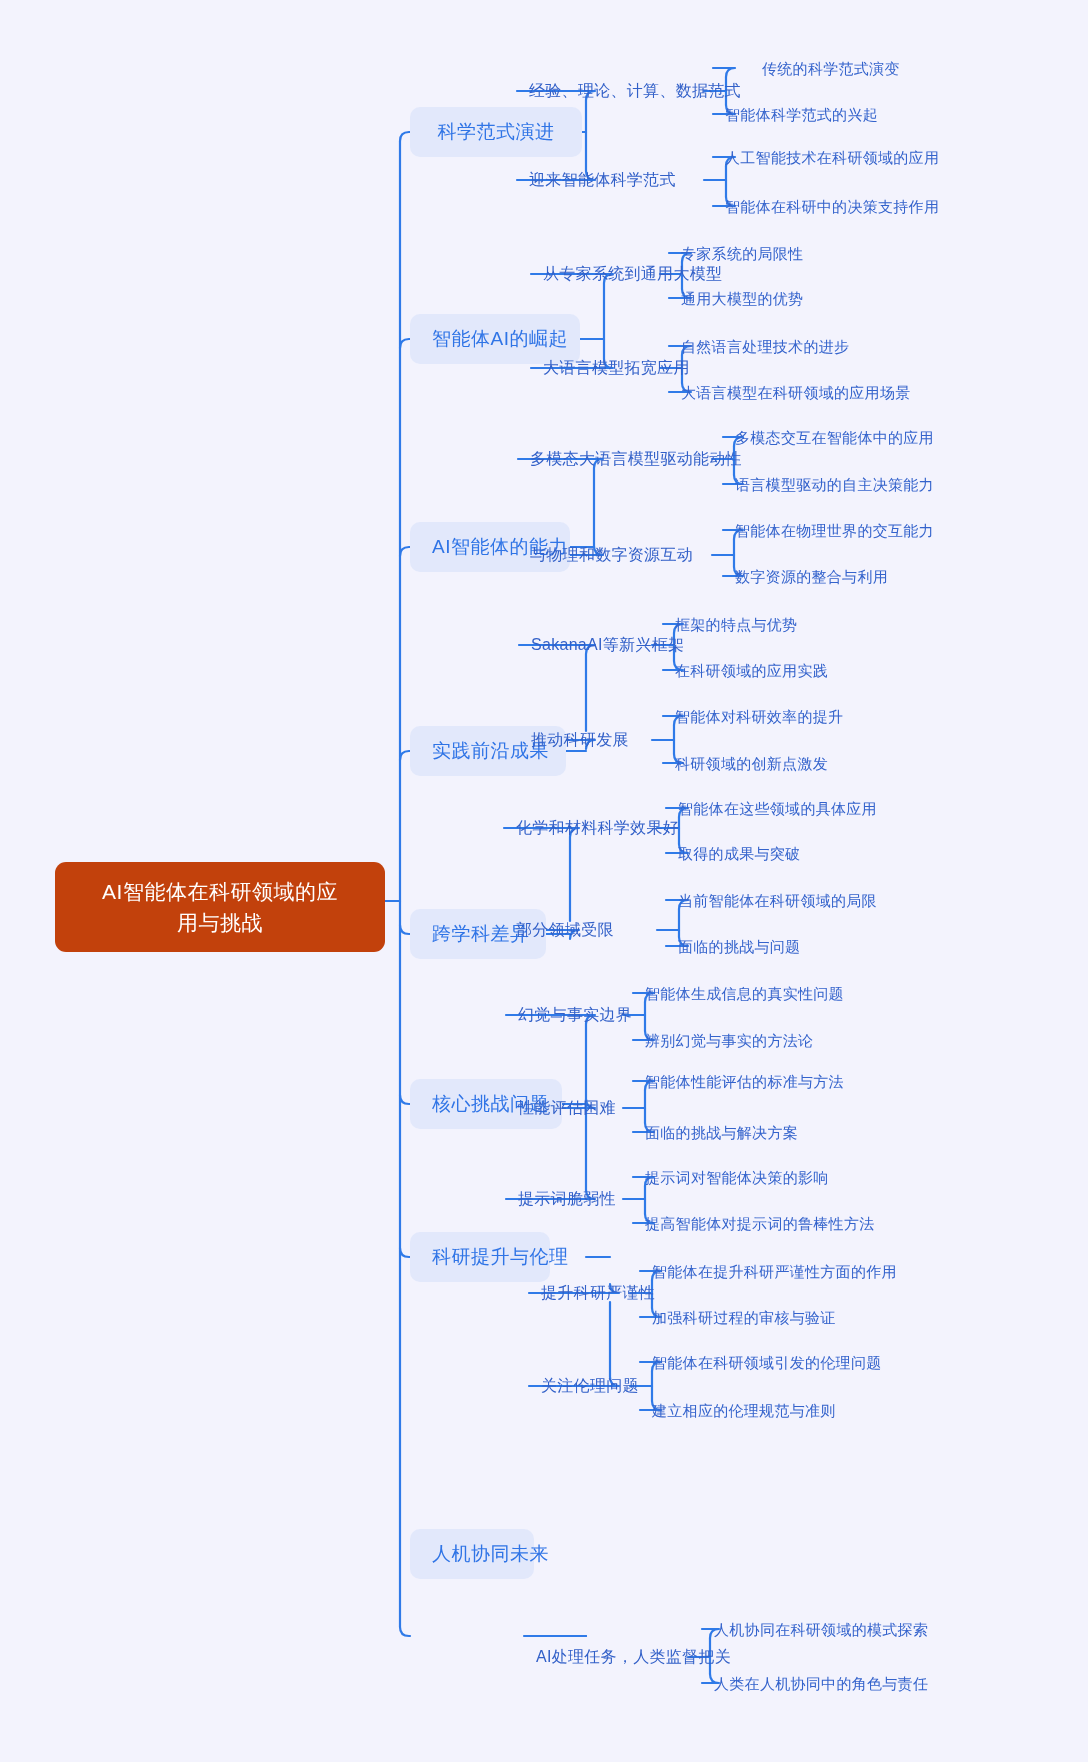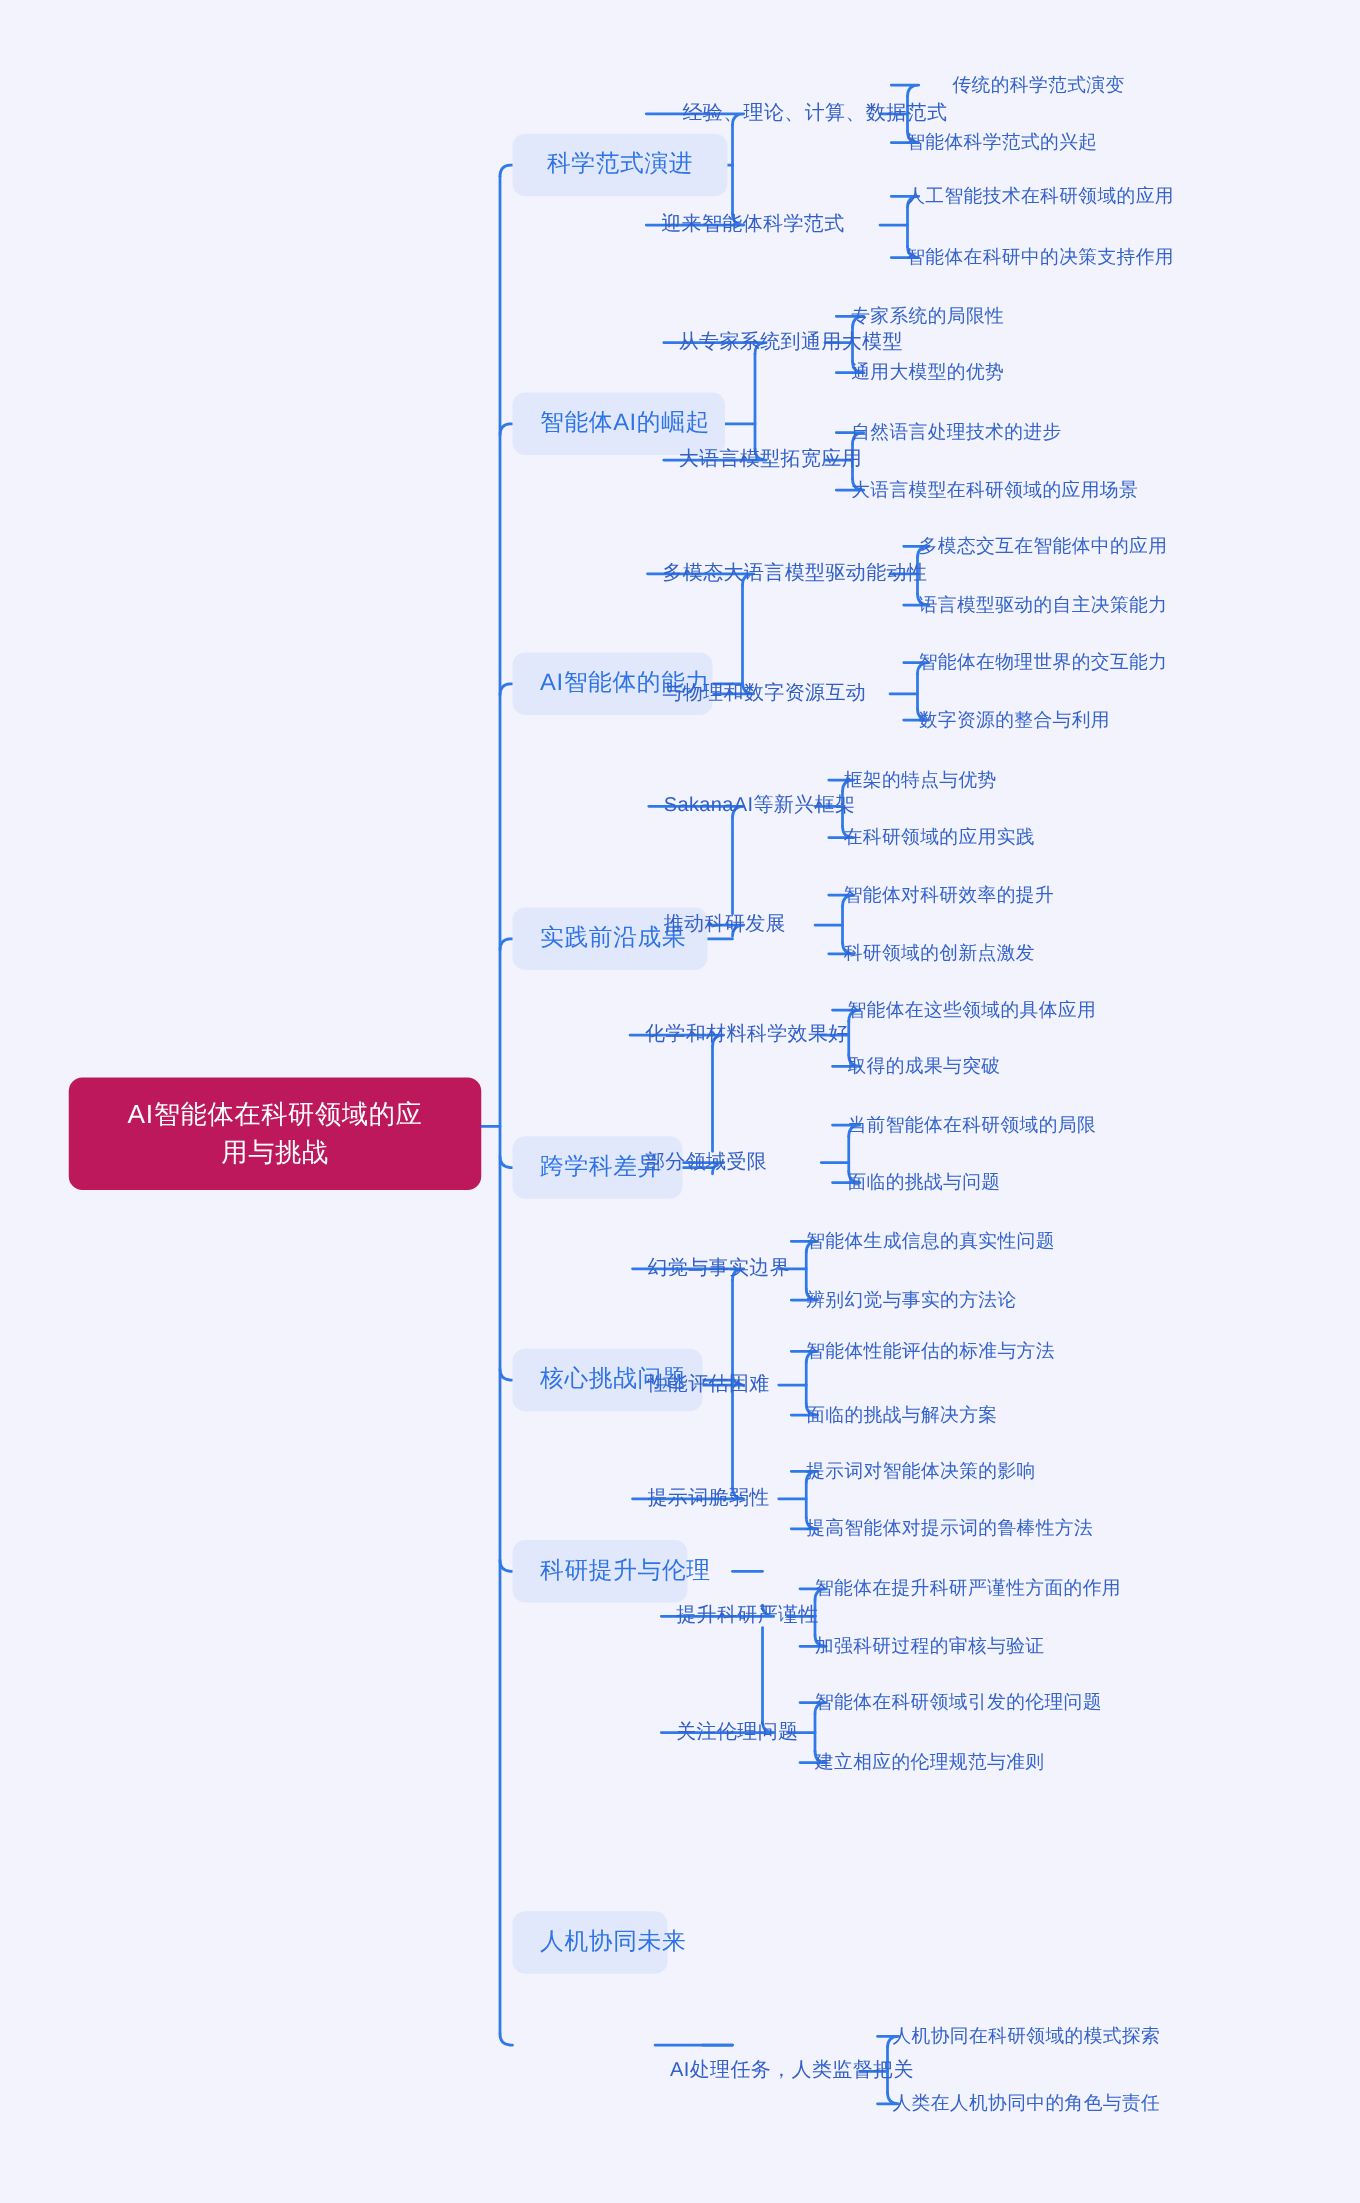--- a/index.html
+++ b/index.html
@@ -9,21 +9,21 @@
     font-family:"Liberation Sans","DejaVu Sans",sans-serif;
     overflow:hidden;
   }
   #stage{position:relative;width:1088px;height:1762px;}
   svg#links{position:absolute;left:0;top:0;width:1088px;height:1762px;pointer-events:none;}
 
   .node{position:absolute;box-sizing:border-box;white-space:nowrap;}
 
   
   .root{
-    background:#be185d;
+    background:#c2410c;
     color:#ffffff;
     border-radius:11px;
     font-size:21px;
     line-height:31px;
     font-weight:400;
     text-align:center;
     padding:14px 18px;
     letter-spacing:.5px;
   }
   .root .l{display:block;}
@@ -173,21 +173,21 @@
       </g>
   </svg>
 
   <div class="node root" id="root-node" style="left: 55px; top: 862px; width: 330px;">
     <span class="l">AI智能体在科研领域的应</span>
     <span class="l">用与挑战</span>
   </div>
 
   <div id="nodes">
       <div class="node lvl1" style="left: 410px; width: 172px; top: 107px;"><span>科学范式演进</span></div>
-      <div class="node lvl2" style="left: 546px; top: 91px;"><span>经验、理论、计算、数据范式</span></div>
+      <div class="node lvl2" style="left: 529px; top: 91px;"><span>经验、理论、计算、数据范式</span></div>
       <div class="node lvl3" style="left: 725px; top: 68px; margin-left: 37px;"><span>传统的科学范式演变</span></div>
       <div class="node lvl3" style="left: 725px; top: 114px;"><span>智能体科学范式的兴起</span></div>
       <div class="node lvl2" style="left: 529px; top: 180px;"><span>迎来智能体科学范式</span></div>
       <div class="node lvl3" style="left: 725px; top: 157px;"><span>人工智能技术在科研领域的应用</span></div>
       <div class="node lvl3" style="left: 725px; top: 206px;"><span>智能体在科研中的决策支持作用</span></div>
       <div class="node lvl1" style="left: 410px; width: 170px; top: 314px;"><span>智能体AI的崛起</span></div>
       <div class="node lvl2" style="left: 543px; top: 274px;"><span>从专家系统到通用大模型</span></div>
       <div class="node lvl3" style="left: 681px; top: 253px;"><span>专家系统的局限性</span></div>
       <div class="node lvl3" style="left: 681px; top: 298px;"><span>通用大模型的优势</span></div>
       <div class="node lvl2" style="left: 543px; top: 368px;"><span>大语言模型拓宽应用</span></div>

